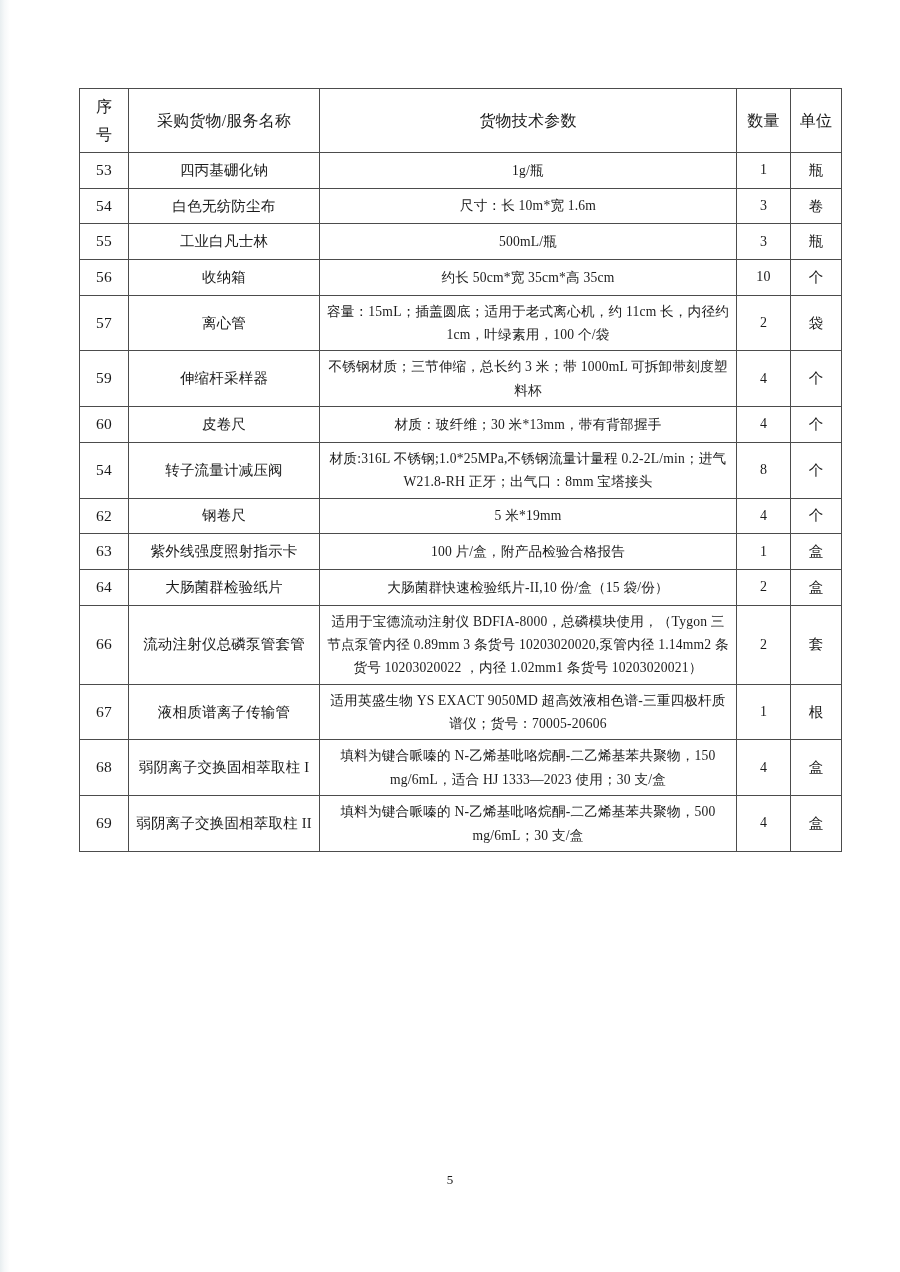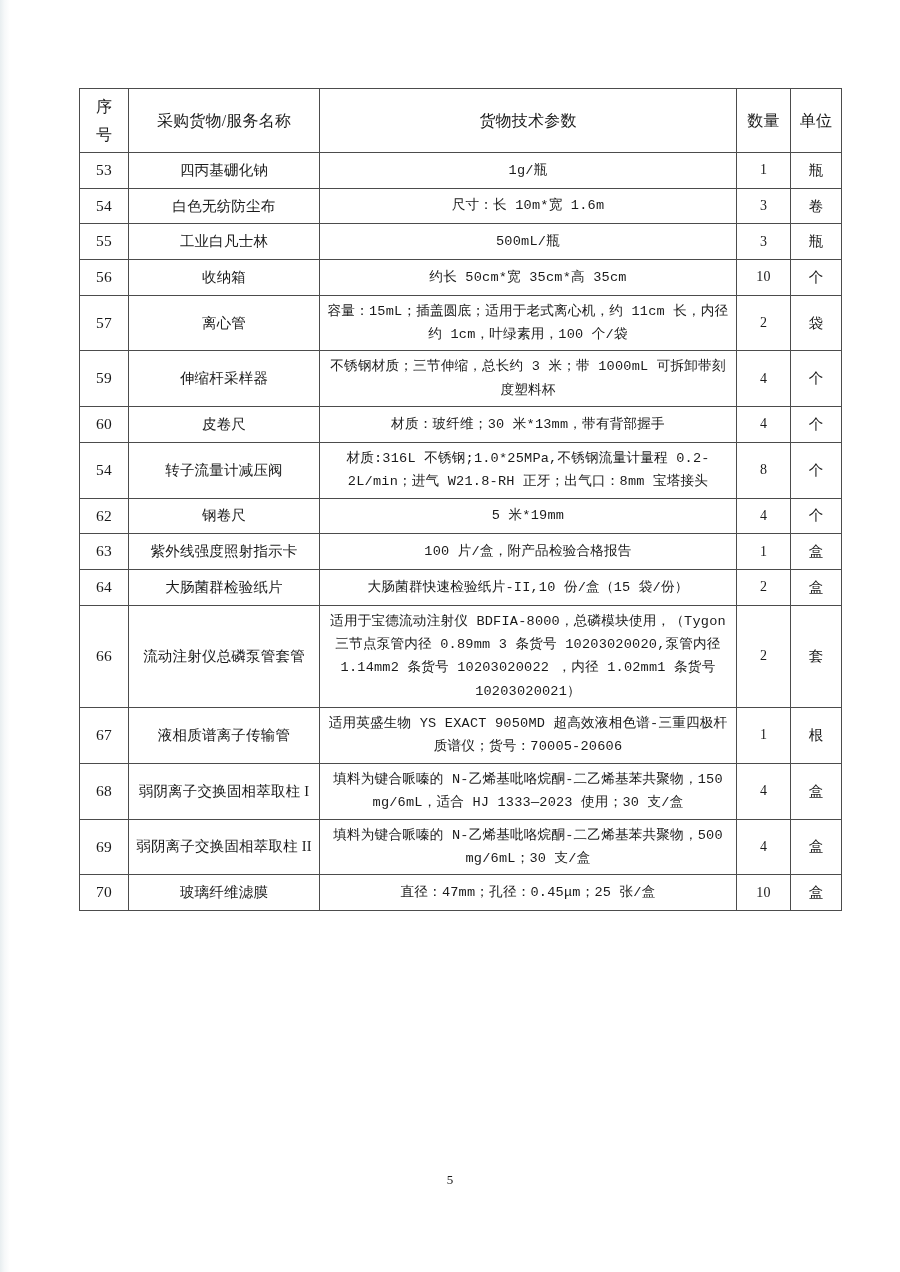--- a/index.html
+++ b/index.html
@@ -66,21 +66,20 @@
     font-size: 15.5px;
     margin-top: 16px;
   }
   .cell-name {
     font-size: 14.5px;
     margin-top: 10px;
   }
   .cell-param {
     font-size: 13.6px;
     line-height: 1.85;
-    font-family: Liberation Mono, monospace;
   }
   .cell-qty {
     font-size: 14px;
   }
   .cell-unit {
     font-size: 14.5px;
   }
   .page-number {
     position: absolute;
     left: 0;
@@ -214,25 +213,18 @@
           <td class="cell-qty">4</td>
           <td class="cell-unit">盒</td>
         </tr>
         <tr>
           <td class="cell-no">69</td>
           <td class="cell-name">弱阴离子交换固相萃取柱 II</td>
           <td class="cell-param">填料为键合哌嗪的 N-乙烯基吡咯烷酮-二乙烯基苯共聚物，500 mg/6mL；30 支/盒</td>
           <td class="cell-qty">4</td>
           <td class="cell-unit">盒</td>
         </tr>
-        <tr>
-          <td class="cell-no">70</td>
-          <td class="cell-name">玻璃纤维滤膜</td>
-          <td class="cell-param">直径：47mm；孔径：0.45μm；25 张/盒</td>
-          <td class="cell-qty">10</td>
-          <td class="cell-unit">盒</td>
-        </tr>
       </tbody>
   </table>
 
   <div class="page-number">5</div>
 
 </div>
 
 </body></html>

